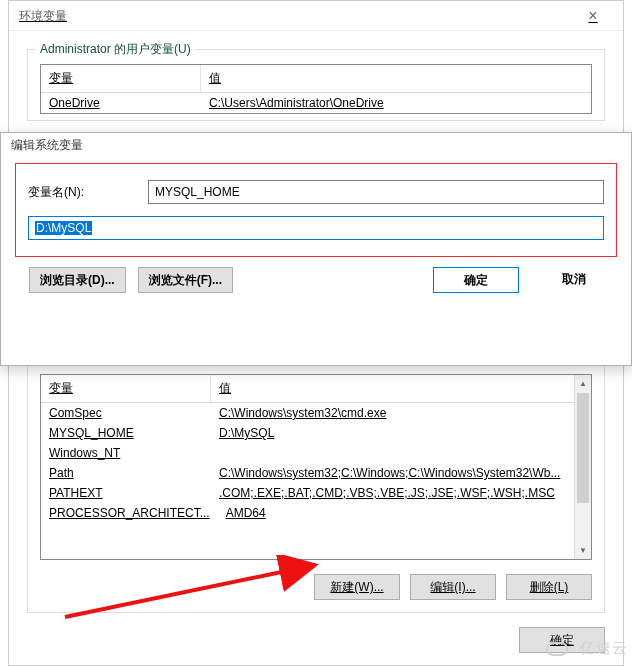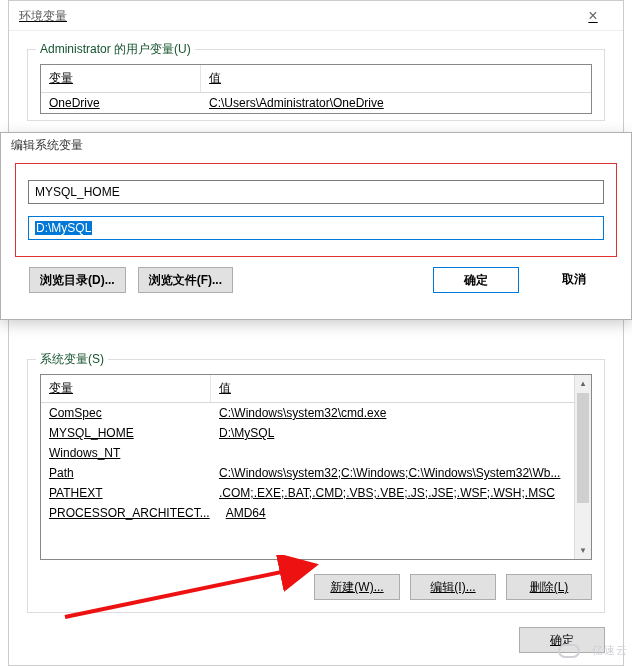--- a/index.html
+++ b/index.html
@@ -34,37 +34,37 @@
 .sys-arrow.up { top: 0; }
 .sys-arrow.down { bottom: 0; }
 .sys-body { margin-right: 17px; }
 .sys-body .var-th.col-name { flex: 0 0 170px; }
 .sys-body .var-td.col-name { flex: 0 0 170px; }
 
 .btn-row { display: flex; gap: 10px; margin-top: 14px; justify-content: flex-end; }
 .btn { min-width: 86px; height: 26px; line-height: 24px; text-align: center; border: 1px solid #adadad; background: #e1e1e1; font-size: 12px; padding: 0 10px; }
 
 
-.edit-dialog { position: absolute; left: 0; top: 132px; width: 632px; height: 188px; background: #fff; border: 1px solid #b0b0b0; box-shadow: 0 4px 14px rgba(0,0,0,0.2); }
+.edit-dialog { position: absolute; left: 0; top: 132px; width: 632px; height: 234px; background: #fff; border: 1px solid #b0b0b0; box-shadow: 0 4px 14px rgba(0,0,0,0.2); }
 .edit-title { height: 20px; line-height: 20px; font-size: 12px; padding: 2px 10px 0 10px; color: #333; }
 .edit-body { position: relative; margin: 10px 14px 10px 14px; border: 1.5px solid #d33; padding: 16px 12px 16px 12px; }
 .form-row { display: flex; align-items: center; margin-bottom: 12px; }
 .form-label { width: 120px; font-size: 12px; }
 .form-input { flex: 1; height: 24px; border: 1px solid #7a7a7a; padding: 2px 6px; font-size: 12px; font-family: inherit; }
 .form-input.hi-border { border: 1px solid #0078d7; }
 .sel-text { display: inline-block; background: #0078d7; color: #fff; padding: 0 1px; }
 .edit-buttons { display: flex; gap: 12px; margin: 8px 14px 12px 28px; align-items: center; font-weight: bold; }
 .edit-buttons .spacer { flex: 1; }
 .btn.primary { border: 1.5px solid #0078d7; background: #fff; color: #000; }
 
 
 .arrow-svg { position: absolute; left: 60px; top: 555px; width: 280px; height: 70px; pointer-events: none; }
 
 
-.watermark { position: absolute; right: 4px; bottom: 8px; color: #d0d0d6; font-size: 11px; letter-spacing: 1px; display: flex; align-items: center; gap: 12px; }
+.watermark { position: absolute; right: 4px; bottom: 8px; color: #d0d0d6; font-size: 15px; letter-spacing: 1px; display: flex; align-items: center; gap: 12px; }
 .watermark .cloud { width: 22px; height: 14px; border: 2px solid #d0d0d6; border-radius: 10px; position: relative; }
 
 
 .dialog-ok-row { display: flex; justify-content: flex-end; margin: 14px 18px; }
 </style>
 </head>
 <body>
 
 <div class="canvas">
 
@@ -144,20 +144,21 @@
     <div class="dialog-ok-row">
       <div class="btn">确定</div>
     </div>
   </div>
 
   <div class="edit-dialog">
     <div class="edit-title">编辑系统变量</div>
 
     <div class="edit-body">
       <div class="form-row">
+        <div class="form-label">变量名(N):</div>
         <input class="form-input" type="text" value="MYSQL_HOME" style="">
       </div>
       <div class="form-row" style="margin-bottom:0;">
         <div class="form-input hi-border" style="display:flex;align-items:center;">
           <span class="sel-text">D:\MySQL</span>
         </div>
       </div>
     </div>
 
     <div class="edit-buttons">

